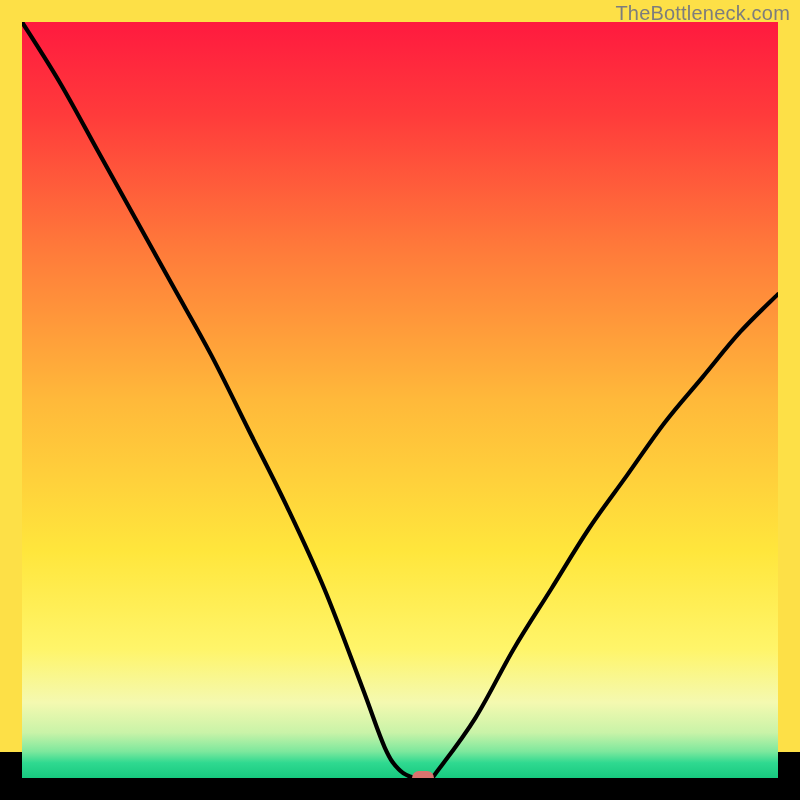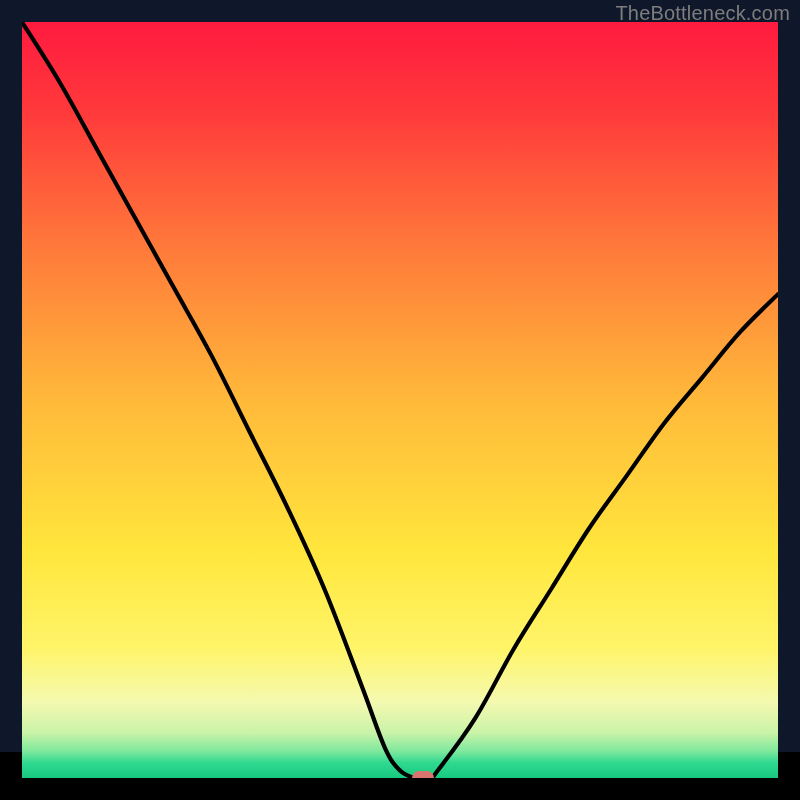--- a/index.html
+++ b/index.html
@@ -8,21 +8,21 @@
     width: 800px;
     height: 800px;
     background: #000;
     overflow: hidden;
     font-family: Arial, Helvetica, sans-serif;
   }
   .stage {
     position: relative;
     width: 800px;
     height: 752px;
-    background: #0f172a;
+    background: #fde047;
   }
   .plot-area {
     position: absolute;
     left: 22px;
     top: 22px;
     width: 756px;   
     height: 756px;
     overflow: hidden;
   }
   .gradient {

